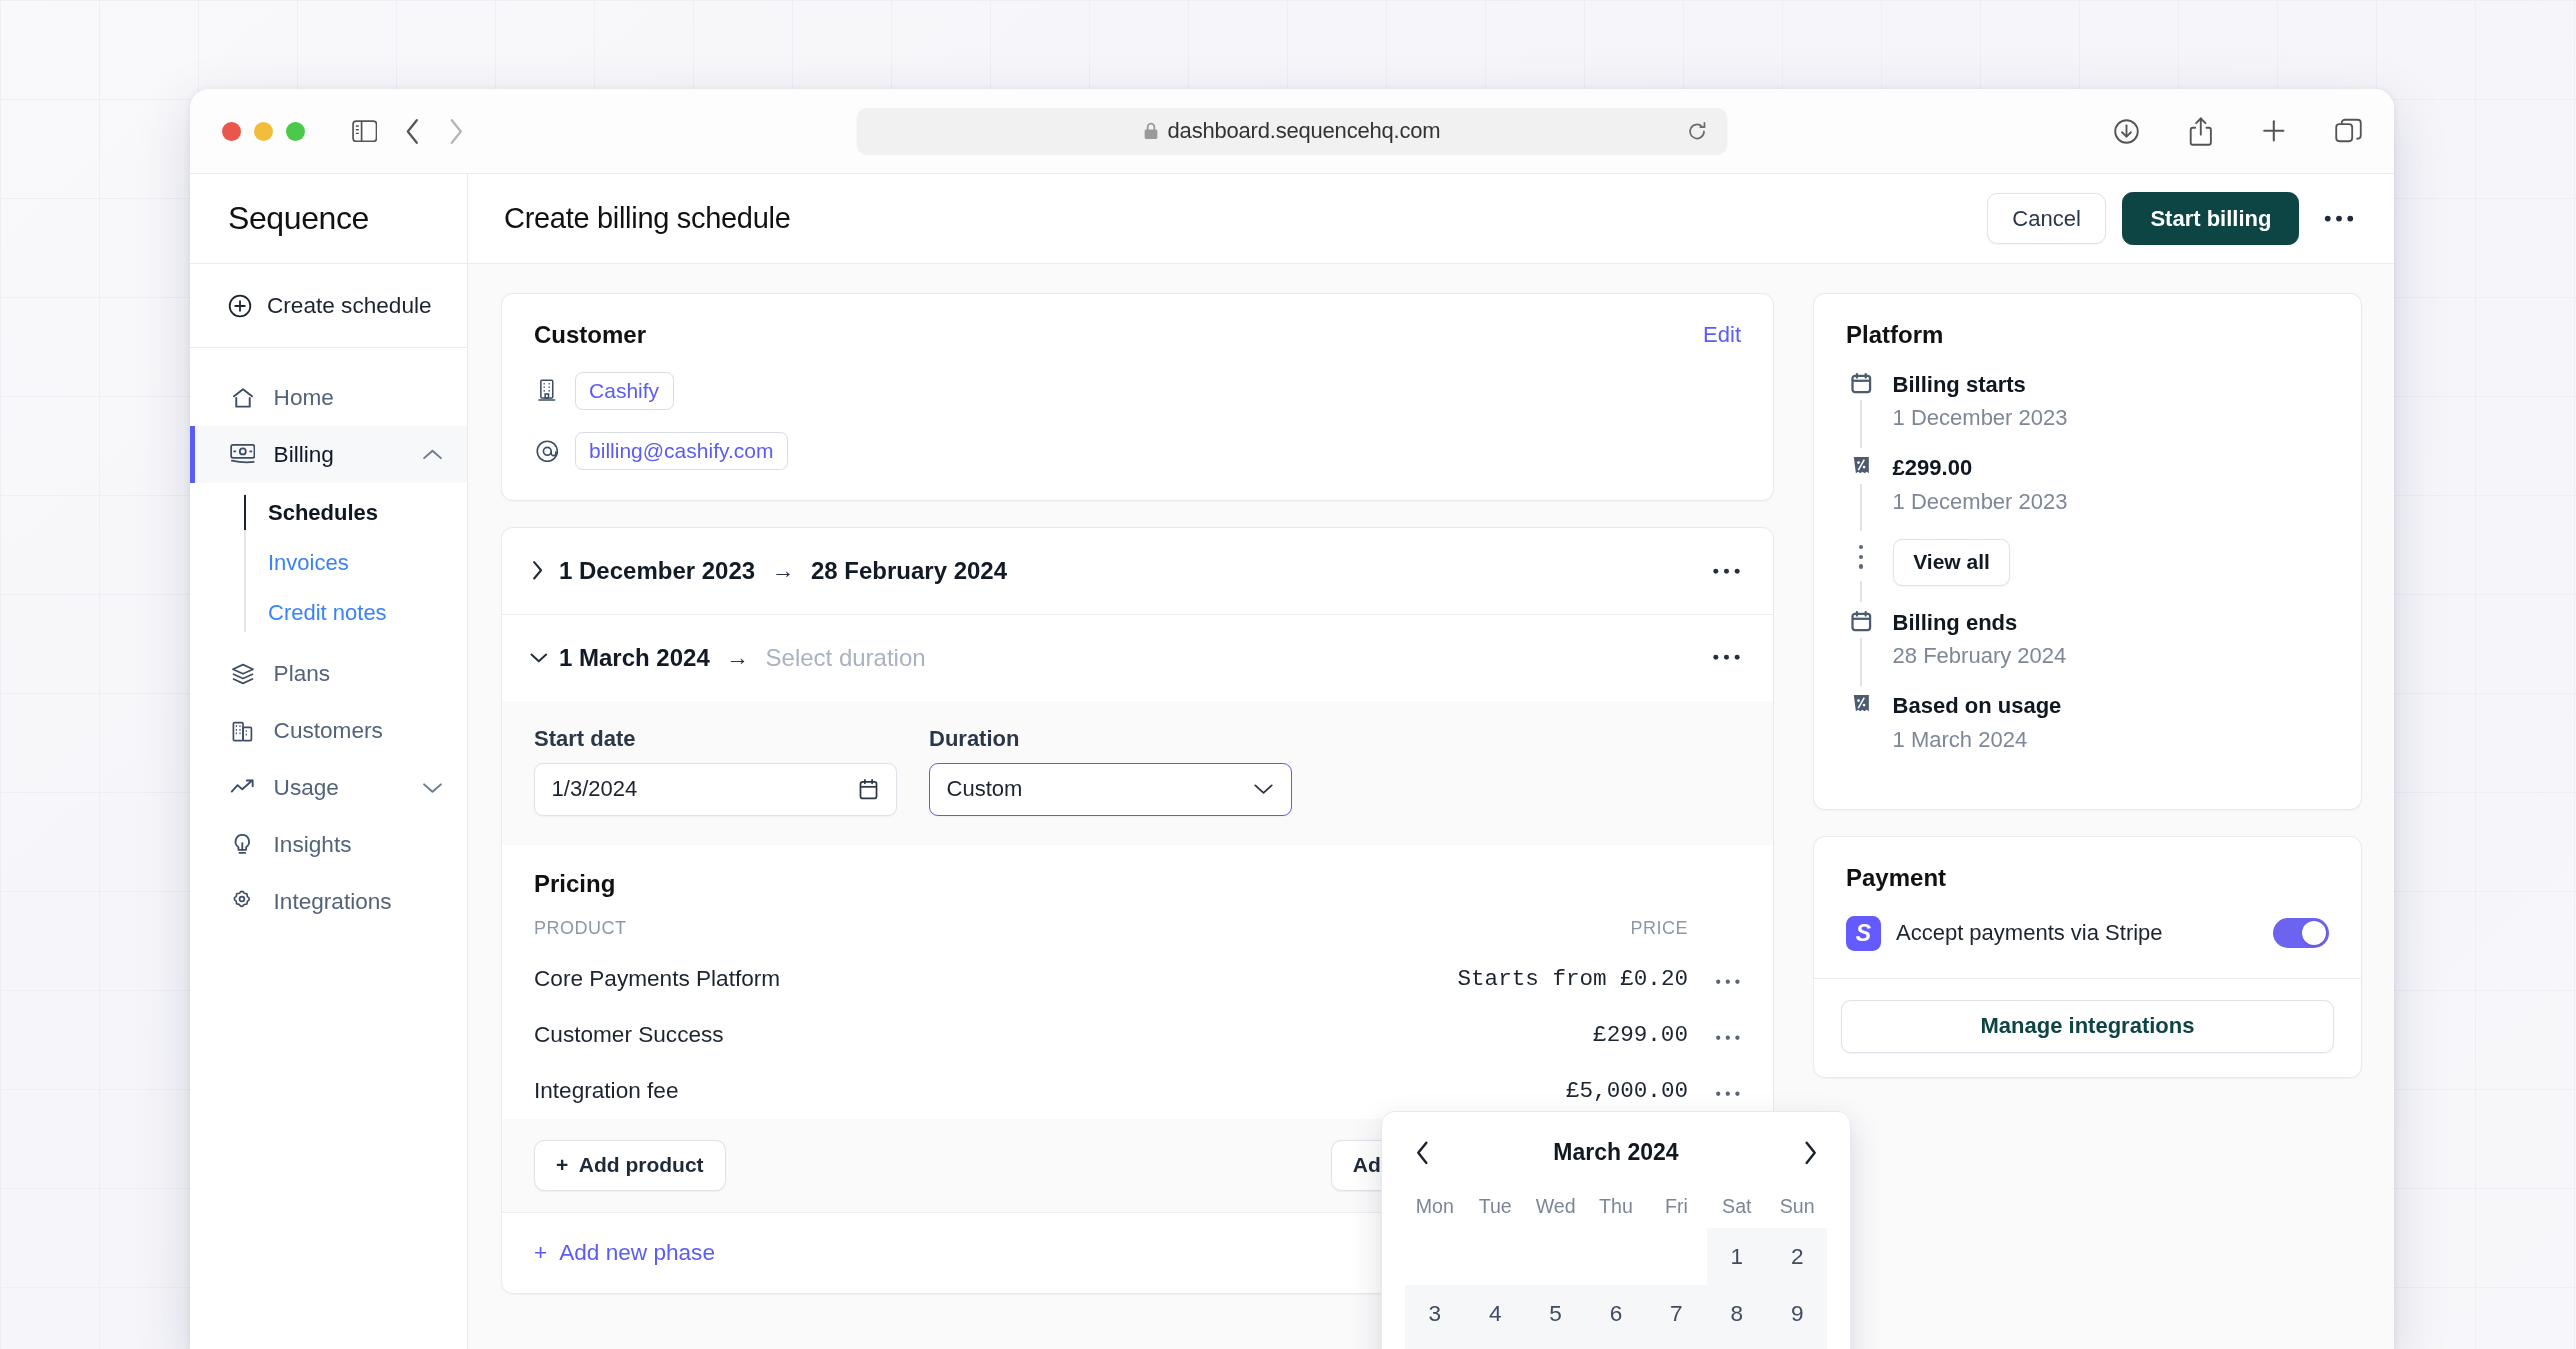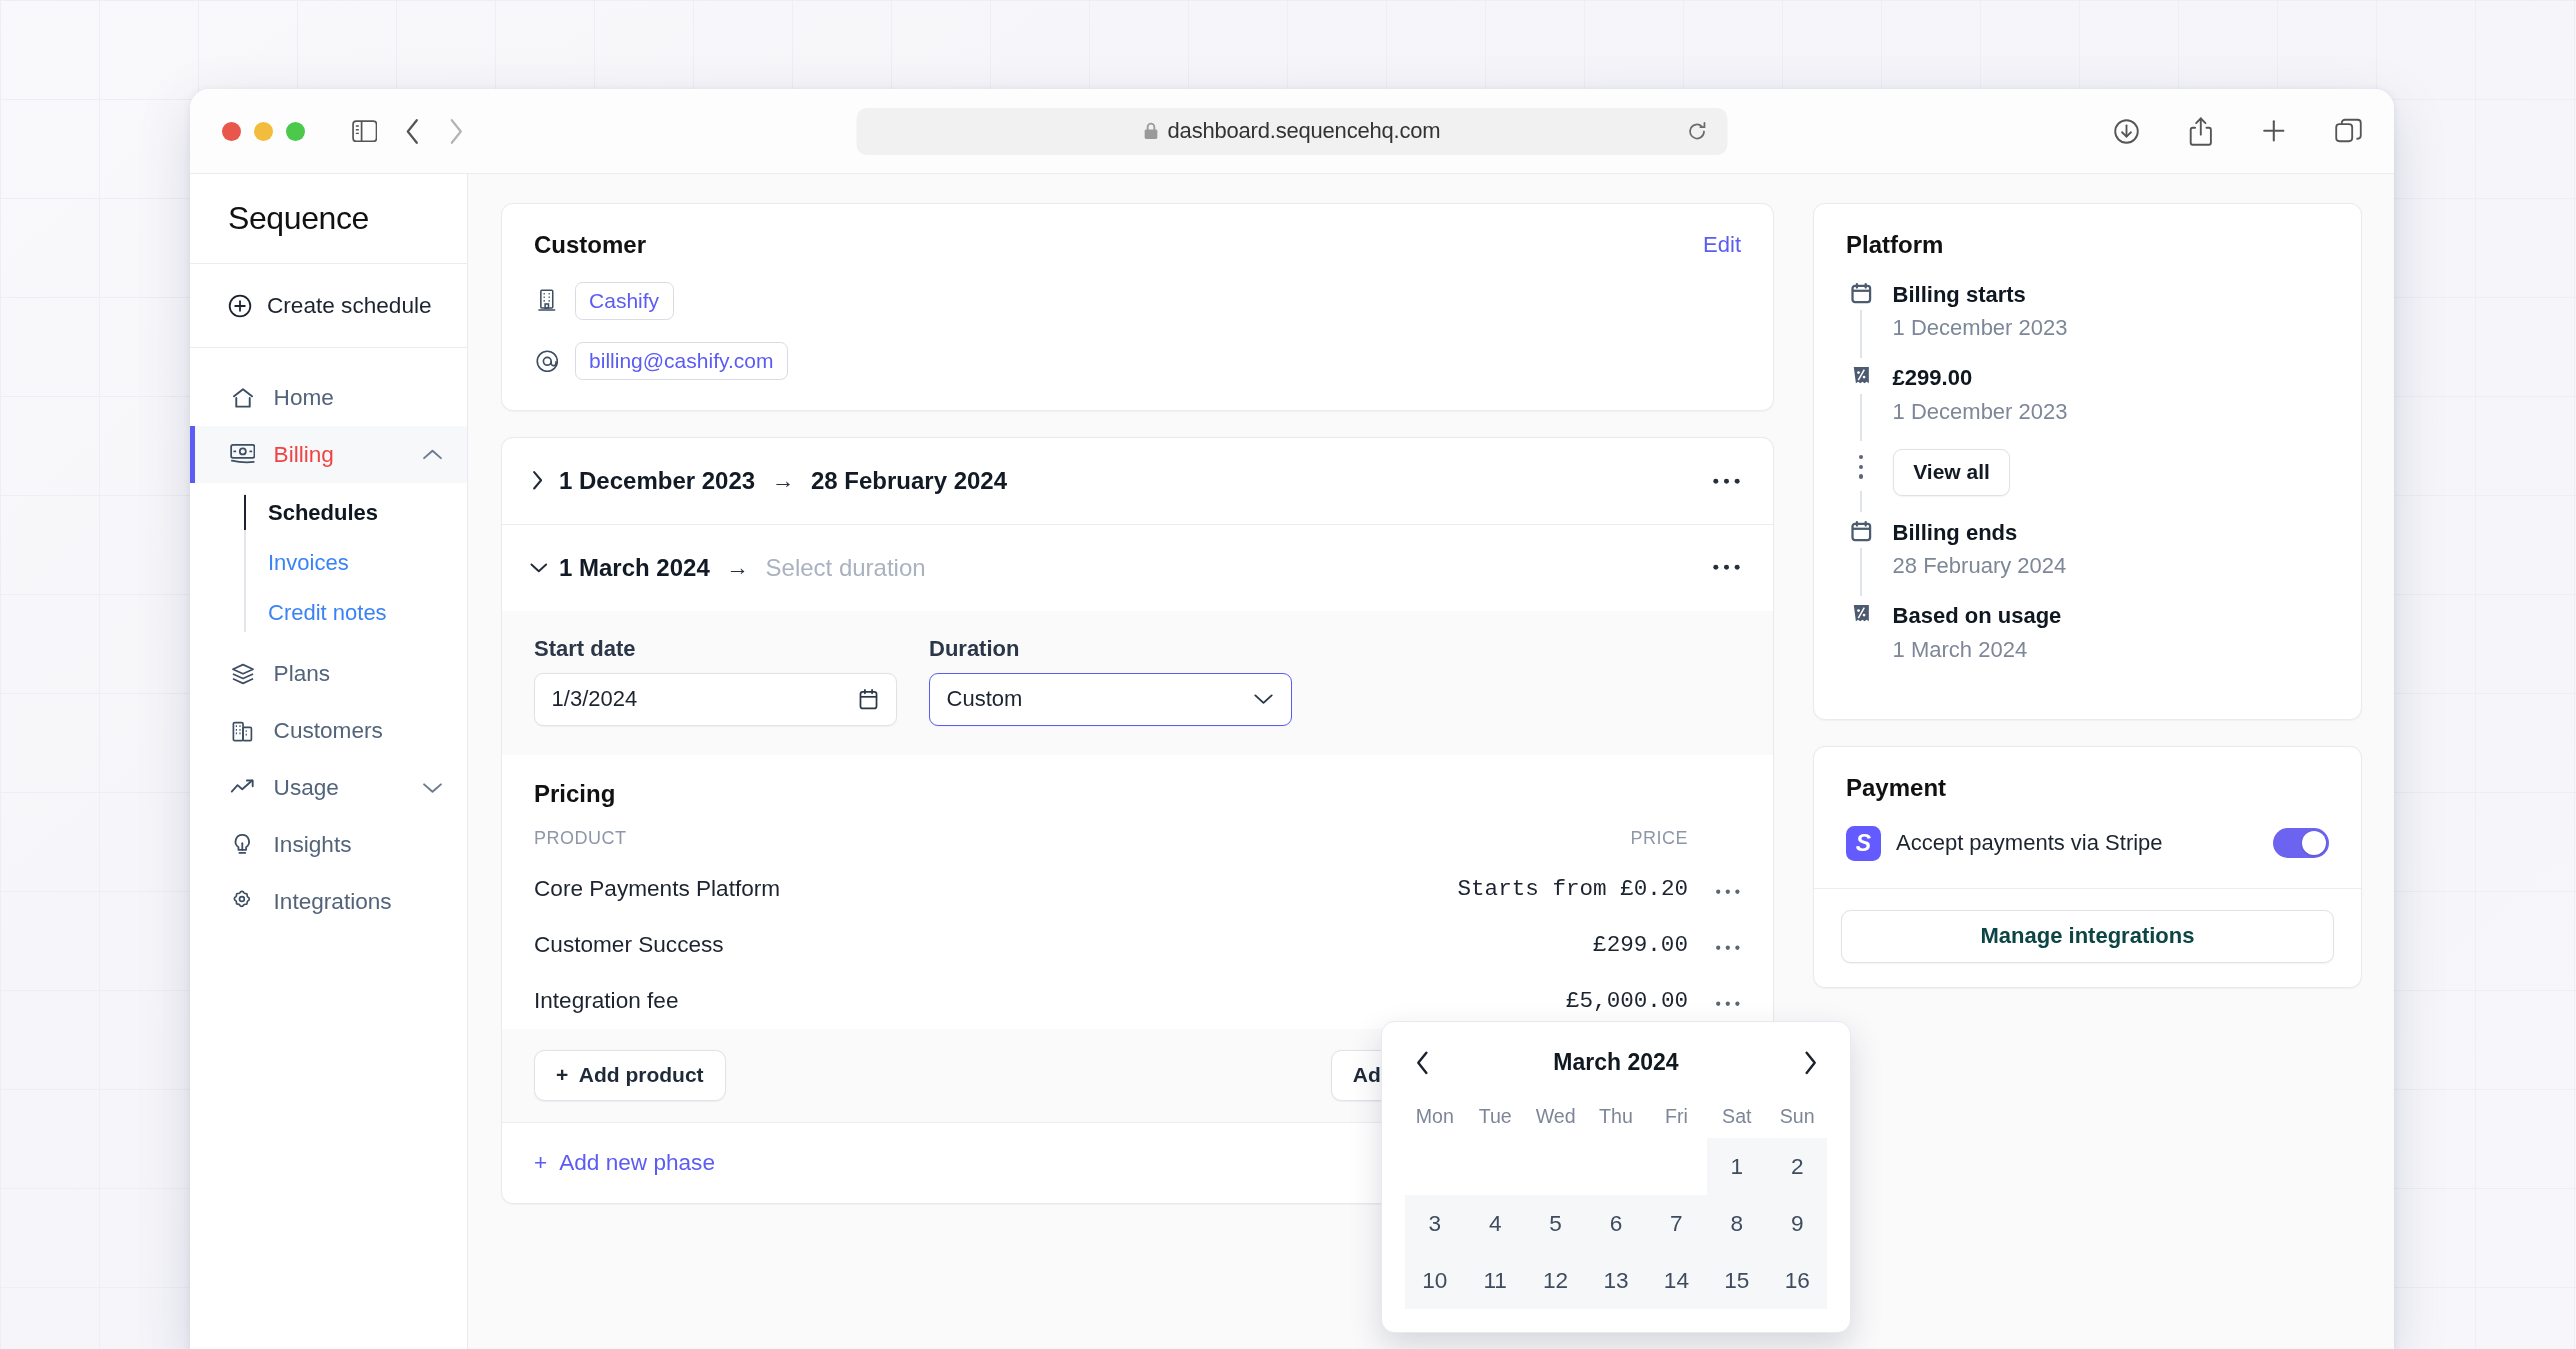--- a/index.html
+++ b/index.html
@@ -88,21 +88,21 @@
   .nav { padding-top: 21px; }
   .nav-item {
     height: 57px; display: flex; align-items: center; gap: 16.6px;
     padding-left: 38px; padding-right: 24px;
     font-size: 22.6px; color: #52637a;
     position: relative;
   }
   .nav-item .ni-label { flex: 1; }
   .nav-item.active {
     background: #f7f8fa;
-    color: #ef4444;
+    color: #0f172a;
   }
   .nav-item.active::before {
     content: ""; position: absolute; left: 0; top: 0; bottom: 0;
     width: 4.5px; background: #5b5bf5;
   }
   .nav-icon { width: 29px; display: flex; align-items: center; justify-content: center; color: #3d4d63; }
   .chev { color: #6b7b90; display: flex; }
 
   .subnav { position: relative; padding-left: 54px; margin: 4.5px 0 7.5px 0; }
   .subnav::before {
@@ -516,20 +516,34 @@
               <circle cx="9.1" cy="7.5" r="2"></circle>
             </svg>
           </span>
           <span class="ni-label">Integrations</span>
         </div>
       </div>
     </div>
 
     <div class="main">
 
+      <div class="topbar">
+        <div class="page-title">Create billing schedule</div>
+        <div class="topbar-actions">
+          <button class="btn btn-outline">Cancel</button>
+          <button class="btn btn-primary">Start billing</button>
+          <span class="kebab">
+            <svg width="30" height="9" viewBox="0 0 24 7" fill="currentColor">
+                <circle cx="3" cy="3.5" r="2.3"></circle>
+                <circle cx="12" cy="3.5" r="2.3"></circle>
+                <circle cx="21" cy="3.5" r="2.3"></circle>
+              </svg>
+          </span>
+        </div>
+      </div>
 
       <div class="content">
 
         <div class="col-left">
 
           <div class="card customer-card">
             <div class="card-head">
               <div class="card-title">Customer</div>
               <a class="edit-link">Edit</a>
             </div>

